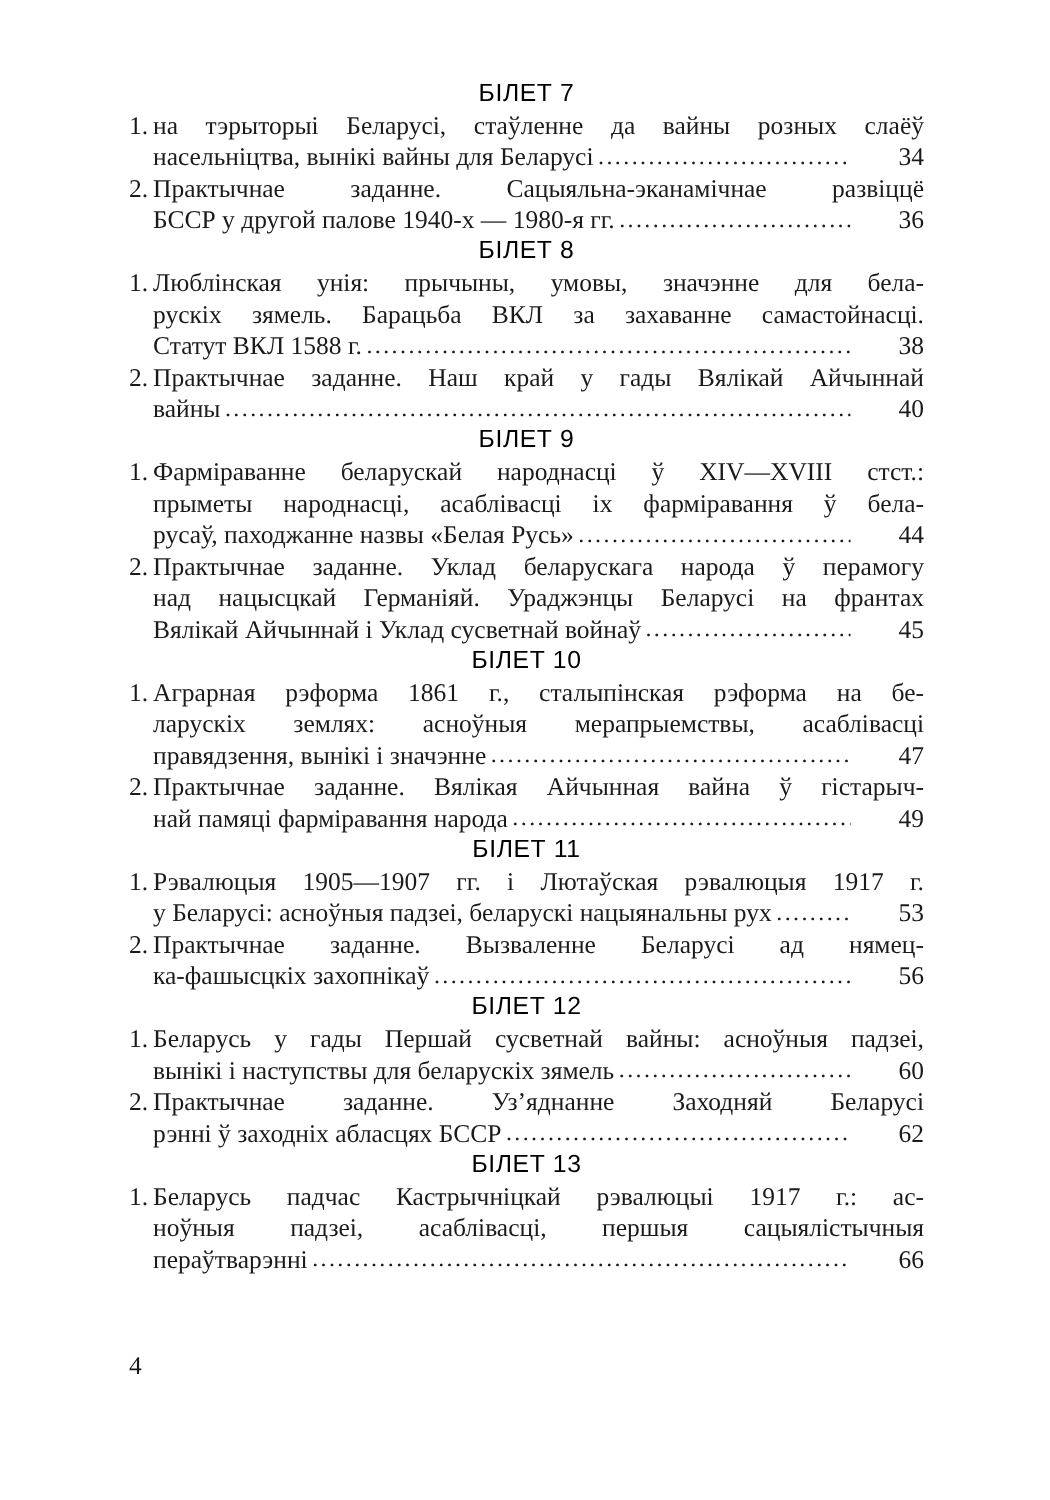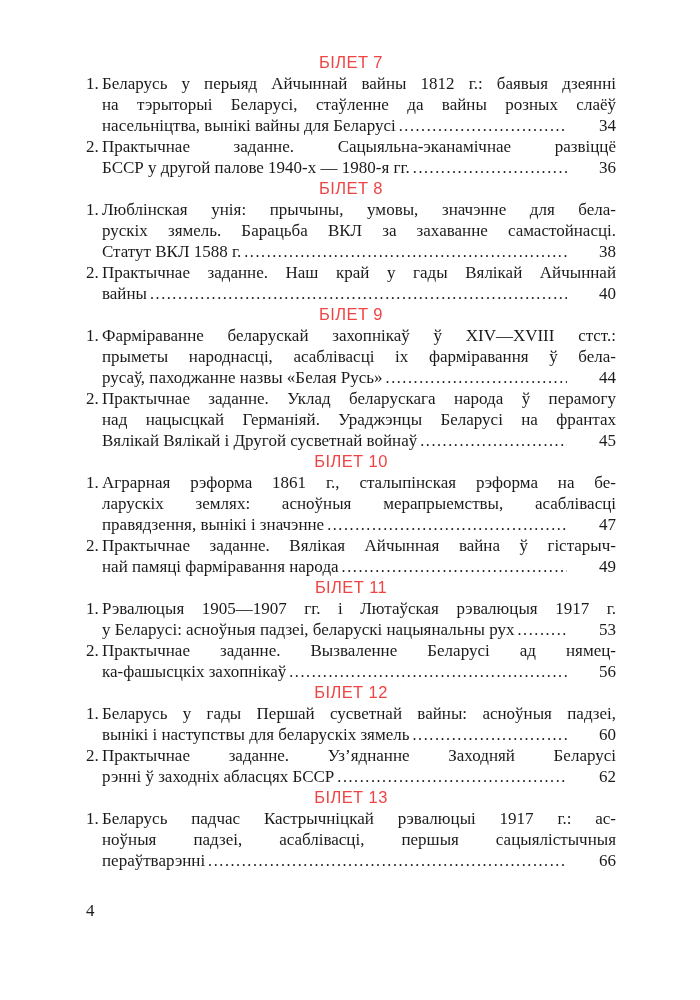--- a/index.html
+++ b/index.html
@@ -17,21 +17,21 @@
     left: 86px;
     top: 52px;
     width: 530px;
   }
   .ticket-title {
     font-family: "Liberation Sans", sans-serif;
     font-size: 16.5px;
     line-height: 21px;
     letter-spacing: 0.4px;
     text-align: center;
-    color: #ef4444;
+    color: #000000;
   }
   .item { display: flex; }
   .num {
     flex: 0 0 16px;
     width: 16px;
     font-size: 17px;
     line-height: 21px;
   }
   .body { flex: 1; min-width: 0; }
   .line {
@@ -71,21 +71,20 @@
 </head>
 <body>
 
 <div class="page">
   <div class="toc">
       <section class="ticket">
         <div class="ticket-title">БІЛЕТ 7</div>
         <div class="item">
           <span class="num">1.</span>
           <div class="body">
-            <div class="line j">Беларусь у перыяд Айчыннай вайны 1812 г.: баявыя дзеянні</div>
             <div class="line j">на тэрыторыі Беларусі, стаўленне да вайны розных слаёў</div>
             <div class="line last">
               <span class="tail">насельніцтва, вынікі вайны для Беларусі</span>
               <span class="leader"></span>
               <span class="pagenum">34</span>
             </div>
           </div>
         </div>
         <div class="item">
           <span class="num">2.</span>
@@ -123,36 +122,36 @@
               <span class="pagenum">40</span>
             </div>
           </div>
         </div>
       </section>
       <section class="ticket">
         <div class="ticket-title">БІЛЕТ 9</div>
         <div class="item">
           <span class="num">1.</span>
           <div class="body">
-            <div class="line j">Фарміраванне беларускай захопнікаў ў XIV—XVIII стст.:</div>
+            <div class="line j">Фарміраванне беларускай народнасці ў XIV—XVIII стст.:</div>
             <div class="line j">прыметы народнасці, асаблівасці іх фарміравання ў бела-</div>
             <div class="line last">
               <span class="tail">русаў, паходжанне назвы «Белая Русь»</span>
               <span class="leader"></span>
               <span class="pagenum">44</span>
             </div>
           </div>
         </div>
         <div class="item">
           <span class="num">2.</span>
           <div class="body">
             <div class="line j"><b>Практычнае заданне.</b> Уклад беларускага народа ў перамогу</div>
             <div class="line j">над нацысцкай Германіяй. Ураджэнцы Беларусі на франтах</div>
             <div class="line last">
-              <span class="tail">Вялікай Вялікай і Другой сусветнай войнаў</span>
+              <span class="tail">Вялікай Айчыннай і Уклад сусветнай войнаў</span>
               <span class="leader"></span>
               <span class="pagenum">45</span>
             </div>
           </div>
         </div>
       </section>
       <section class="ticket">
         <div class="ticket-title">БІЛЕТ 10</div>
         <div class="item">
           <span class="num">1.</span>

